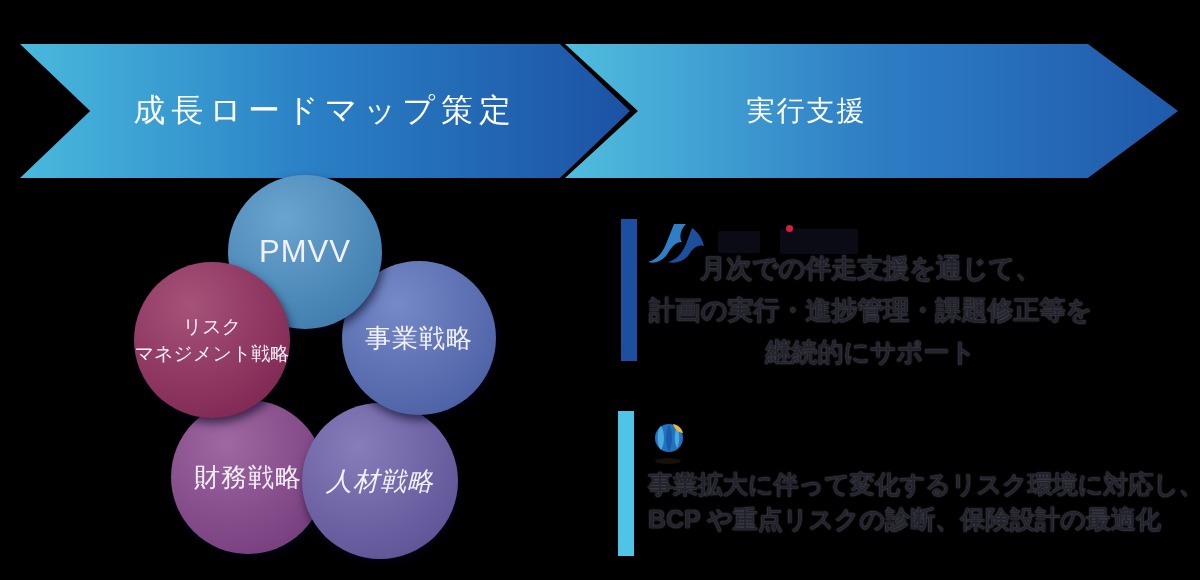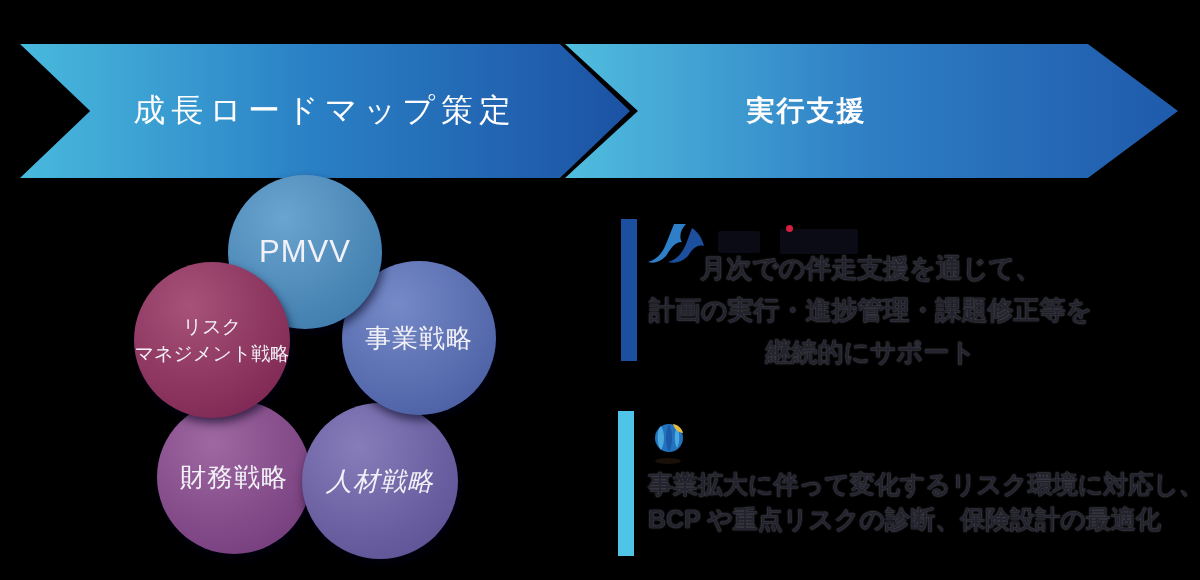--- a/index.html
+++ b/index.html
@@ -15,35 +15,34 @@
   }
   #banner-roadmap{
     left:20px;width:610px;font-size:32px;letter-spacing:6px;
     background:linear-gradient(90deg,#49b9dd 0%,#2a80c5 48%,#1c52a4 100%);
     clip-path:polygon(0% 0%,88.5% 0%,100% 50%,88.5% 100%,0% 100%,11.5% 50%);
   }
   #banner-support{
     left:565px;width:613px;font-size:28px;letter-spacing:2px;padding-right:130px;box-sizing:border-box;
     background:linear-gradient(90deg,#50bdde 0%,#2e7ec4 50%,#1f5aab 100%);
     clip-path:polygon(0% 0%,85.3% 0%,100% 50%,85.3% 100%,0% 100%,11.9% 50%);
-    font-weight:bold;
   }
   
   .circle{
     position:absolute;border-radius:50%;
     display:flex;flex-direction:column;align-items:center;justify-content:center;
     color:#f2f1f8;text-align:left;
     background-image:radial-gradient(circle at 36% 28%,rgba(255,255,255,0.16),rgba(0,0,25,0.14) 78%);
     box-shadow:2px 5px 10px rgba(0,0,25,0.6);
     white-space:nowrap;
   }
   #circle-pmvv   {left:228px;top:175px;width:154px;height:154px;z-index:4;font-size:31px;letter-spacing:1px;}
   #circle-jigyo  {left:342px;top:261px;width:154px;height:154px;z-index:3;font-size:26px;letter-spacing:1px;}
   #circle-risk   {left:110px;top:262px;width:156px;height:156px;z-index:5;font-size:19px;line-height:27px;margin-left:24px;}
-  #circle-zaimu  {left:157px;top:400px;width:154px;height:154px;z-index:1;font-size:26px;letter-spacing:1px;}
+  #circle-zaimu  {left:171px;top:400px;width:154px;height:154px;z-index:1;font-size:26px;letter-spacing:1px;}
   #circle-jinzai {left:302px;top:403px;width:156px;height:156px;z-index:2;font-size:26px;letter-spacing:1px;font-style:italic;}
   
   .accent-bar{position:absolute;width:16px;}
   #bar-1{left:621px;top:219px;height:142px;}
   #bar-2{left:618px;top:411px;height:145px;}
   .support-text{
     position:absolute;color:#23232e;font-weight:700;
     text-shadow:0 0 2px rgba(145,145,160,0.55),0 0 1px rgba(120,120,135,0.45);
     white-space:nowrap;
   }

